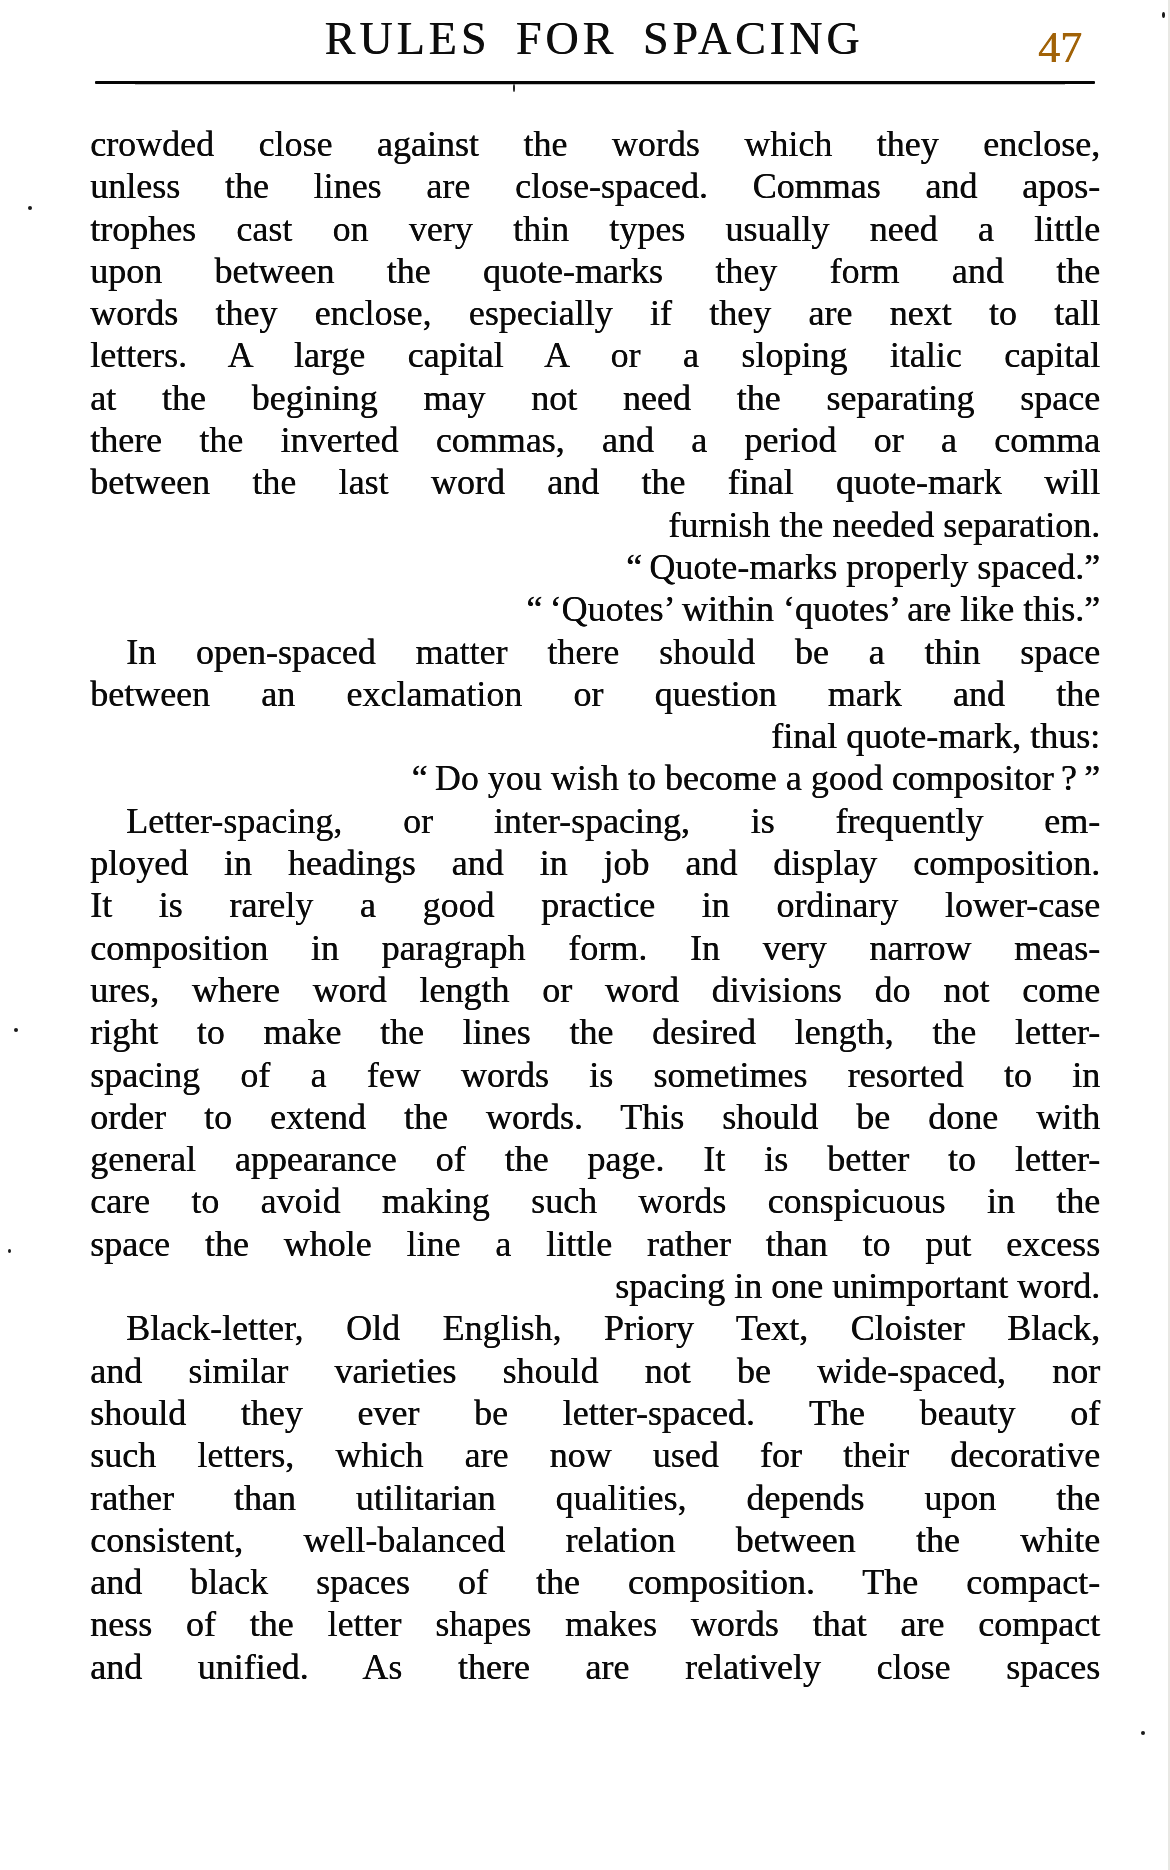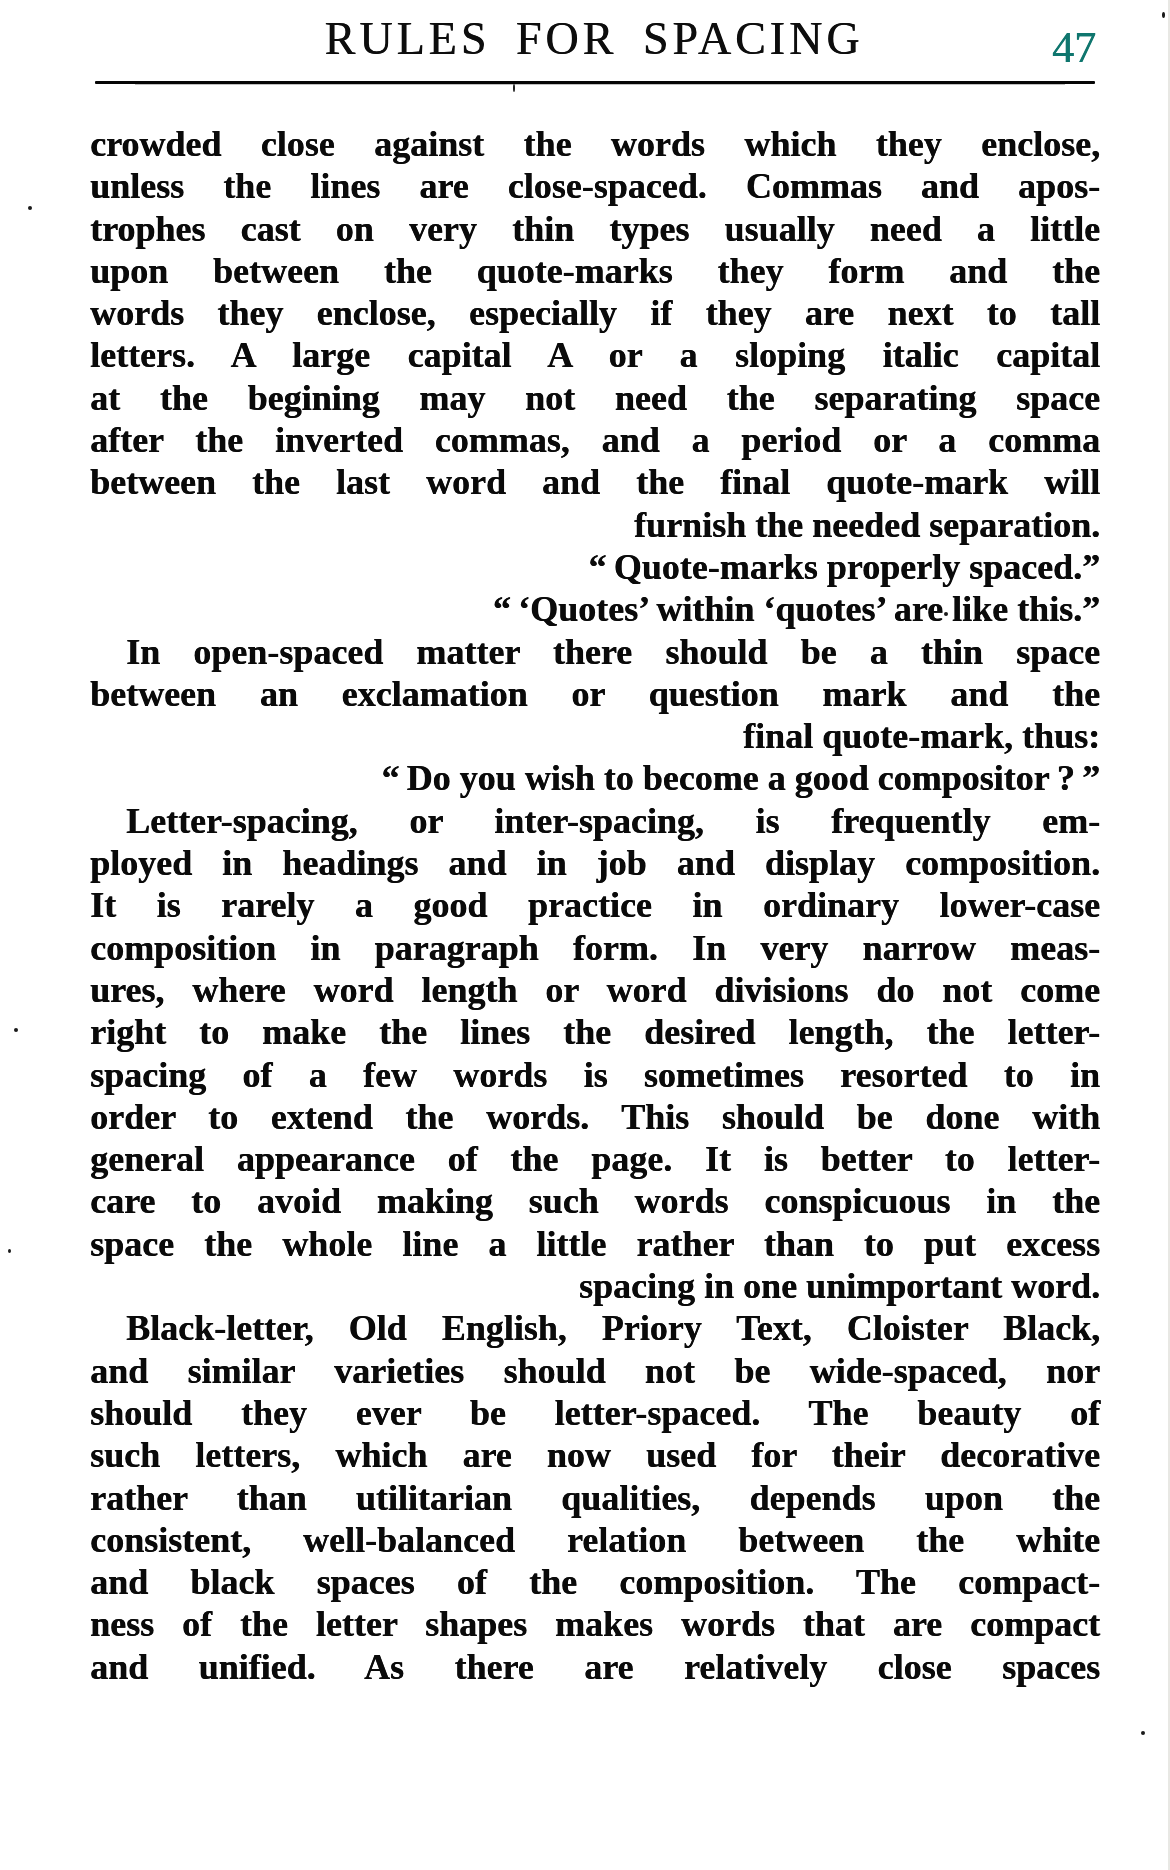--- a/index.html
+++ b/index.html
@@ -15,40 +15,40 @@
     position:absolute;left:90px;right:70px;top:10px;height:66px;
   }
   .hdr .title{
     text-align:center;
     font-size:46px;line-height:58px;
     letter-spacing:4px;word-spacing:10px;
     color:#0d0d0d;
     text-shadow:0.5px 0 0 currentColor;
   }
   .hdr .pagenum{
-    position:absolute;right:2px;top:16px;
+    position:absolute;right:16px;top:16px;
     font-size:44px;line-height:44px;
-    color:#0f766e;
+    color:#a16207;
     text-shadow:0.5px 0 0 currentColor;
   }
   .rule{
     position:absolute;left:95px;top:81px;width:1000px;height:3px;
     background:#050505;border-radius:1px;
   }
   .rule::after{
     content:"";position:absolute;left:40px;right:30px;top:3px;height:1px;
     background:rgba(0,0,0,0.25);
   }
   .body{
     position:absolute;left:90px;top:123px;width:1010px;
     font-size:36px;line-height:42.3px;
     color:#0a0a0a;
     text-shadow:0.4px 0 0 currentColor;
   }
-  .line{min-height:42.3px;font-weight:bold;}
+  .line{min-height:42.3px;}
   .line.just{text-align:justify;text-align-last:justify;}
   .line.left{text-align:right;}
   .line.ind1{padding-left:36px;}
   .line.ind2{padding-left:82px;}
   .speck{position:absolute;background:#1a1a1a;border-radius:50%;}
   .s1{left:28px;top:206px;width:4px;height:4px;}
   .s2{left:14px;top:1028px;width:4px;height:4px;}
   .s3{left:8px;top:1249px;width:3px;height:4px;}
   .s4{left:944px;top:612px;width:4px;height:4px;}
   .s5{left:1141px;top:1731px;width:4px;height:4px;}
@@ -67,21 +67,21 @@
   <div class="rule"></div>
 
   <main class="body" id="body-text">
       <div class="line just">crowded close against the words which they enclose,</div>
       <div class="line just">unless the lines are close-spaced. Commas and apos-</div>
       <div class="line just">trophes cast on very thin types usually need a little</div>
       <div class="line just">upon between the quote-marks they form and the</div>
       <div class="line just">words they enclose, especially if they are next to tall</div>
       <div class="line just">letters. A large capital A or a sloping italic capital</div>
       <div class="line just">at the begining may not need the separating space</div>
-      <div class="line just">after the inverted commas, and a period or a comma</div>
+      <div class="line just">there the inverted commas, and a period or a comma</div>
       <div class="line just">between the last word and the final quote-mark will</div>
       <div class="line left">furnish the needed separation.</div>
       <div class="line left ind2">“ Quote-marks properly spaced.”</div>
       <div class="line left ind2">“ ‘Quotes’ within ‘quotes’ are like this.”</div>
       <div class="line just ind1">In open-spaced matter there should be a thin space</div>
       <div class="line just">between an exclamation or question mark and the</div>
       <div class="line left">final quote-mark, thus:</div>
       <div class="line left ind2">“ Do you wish to become a good compositor ? ”</div>
       <div class="line just ind1">Letter-spacing, or inter-spacing, is frequently em-</div>
       <div class="line just">ployed in headings and in job and display composition.</div>

